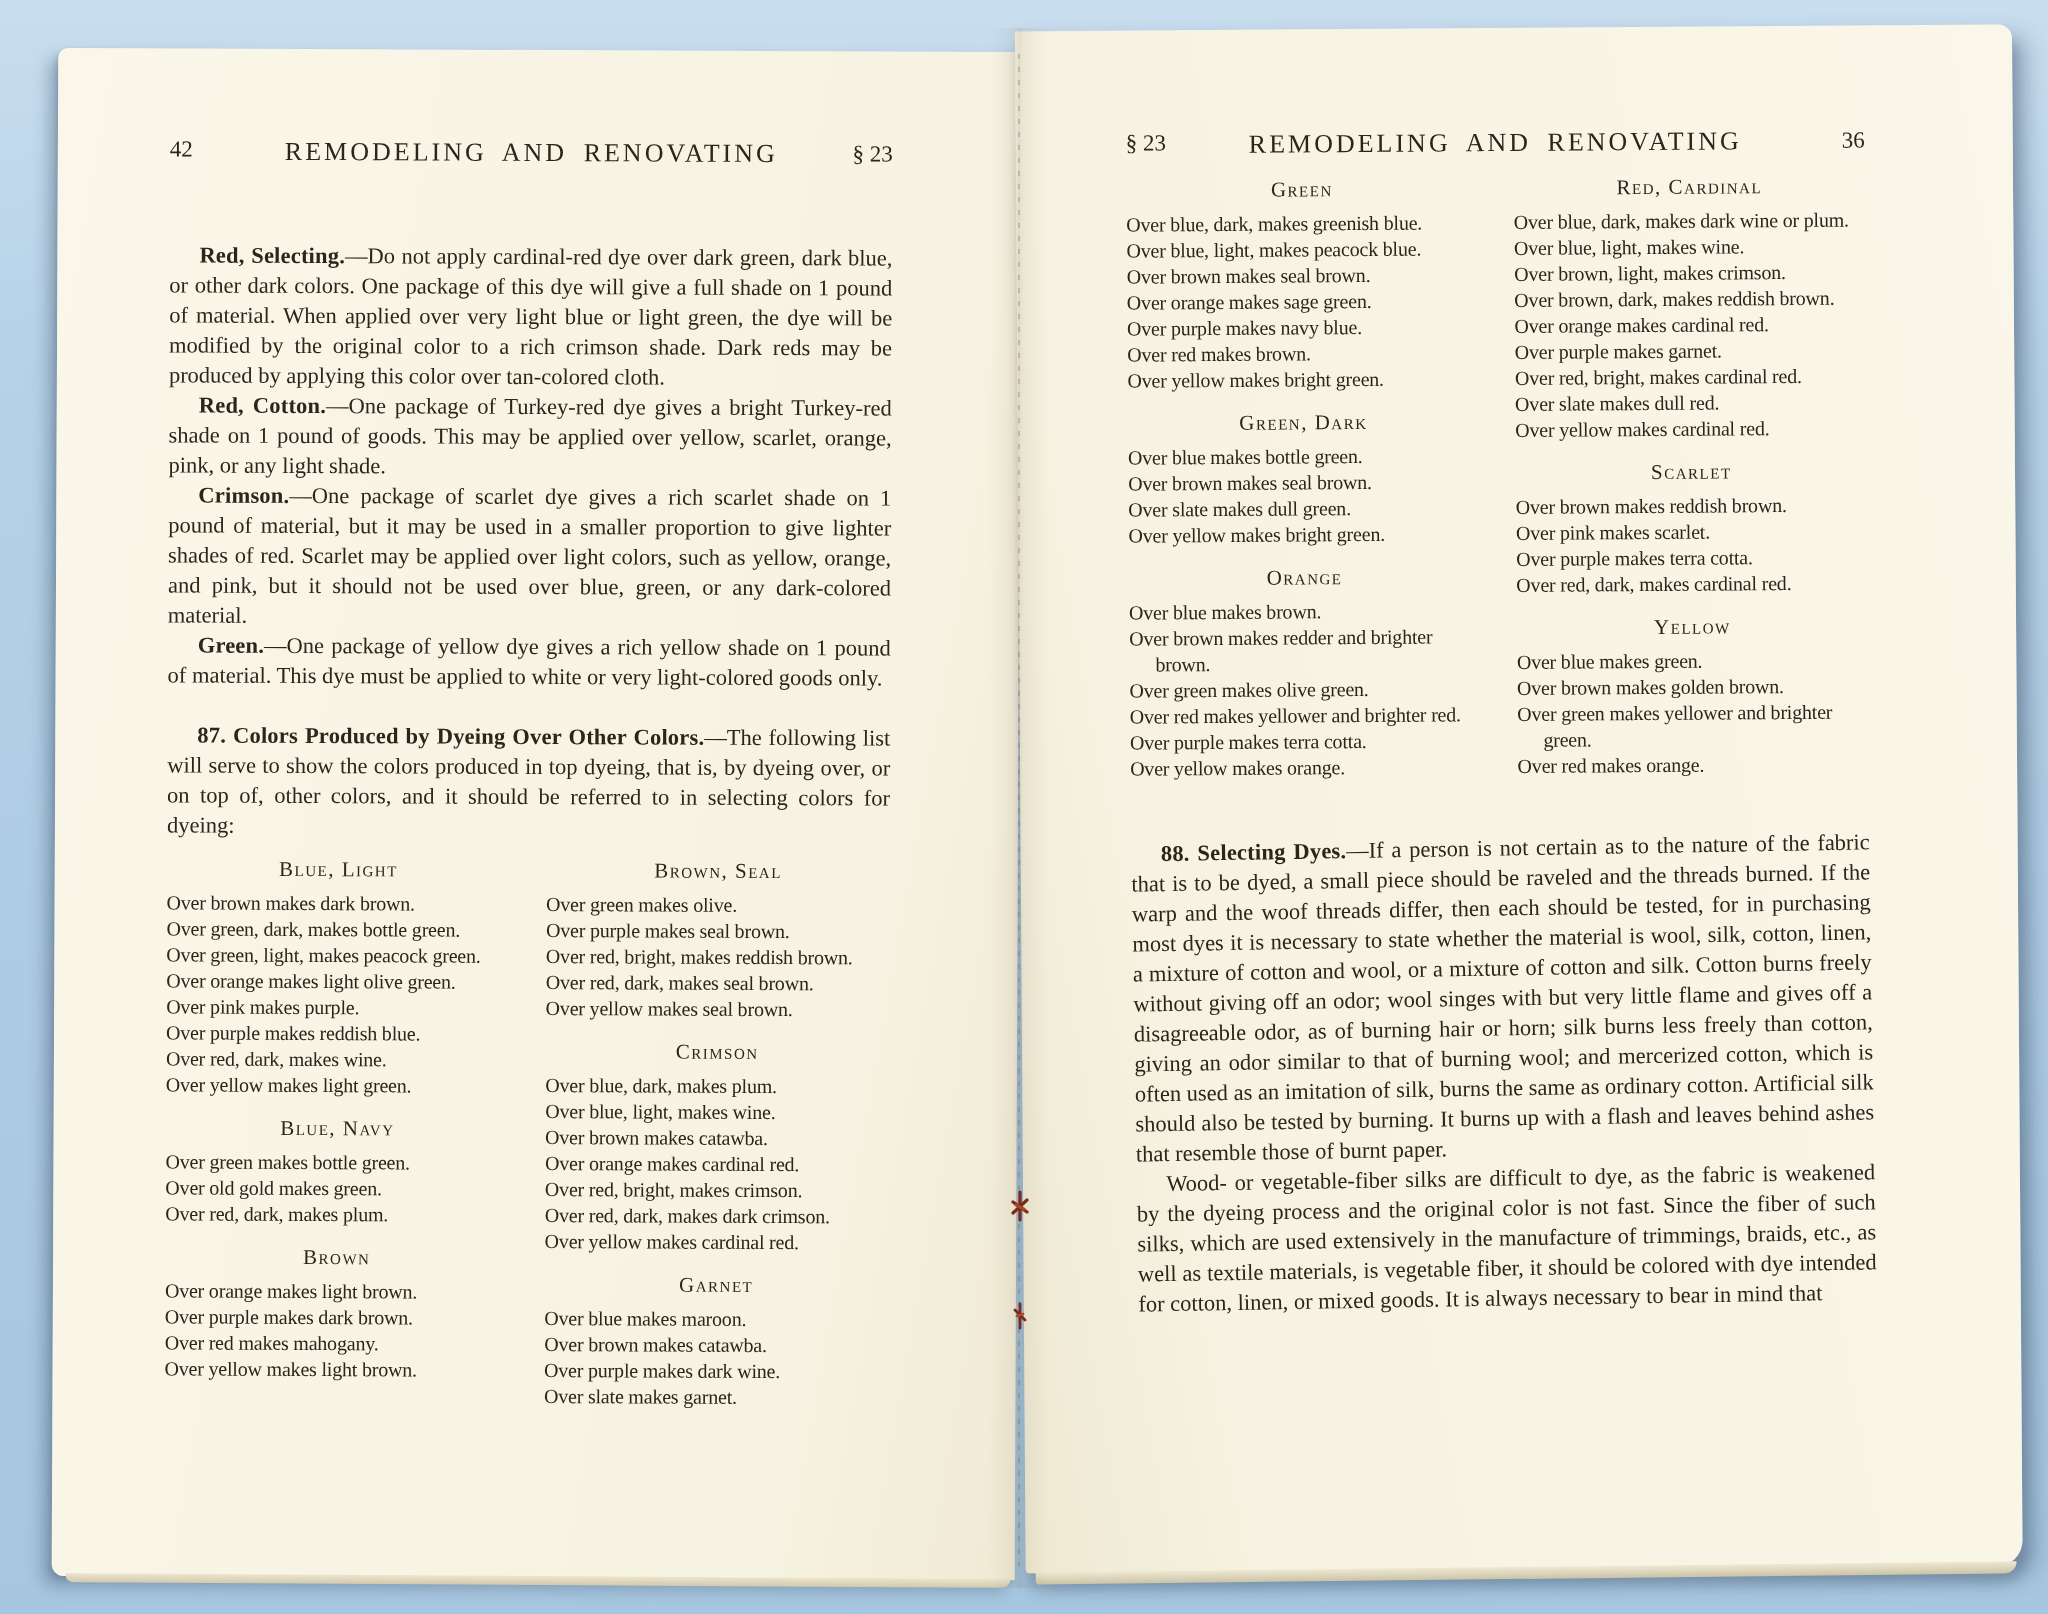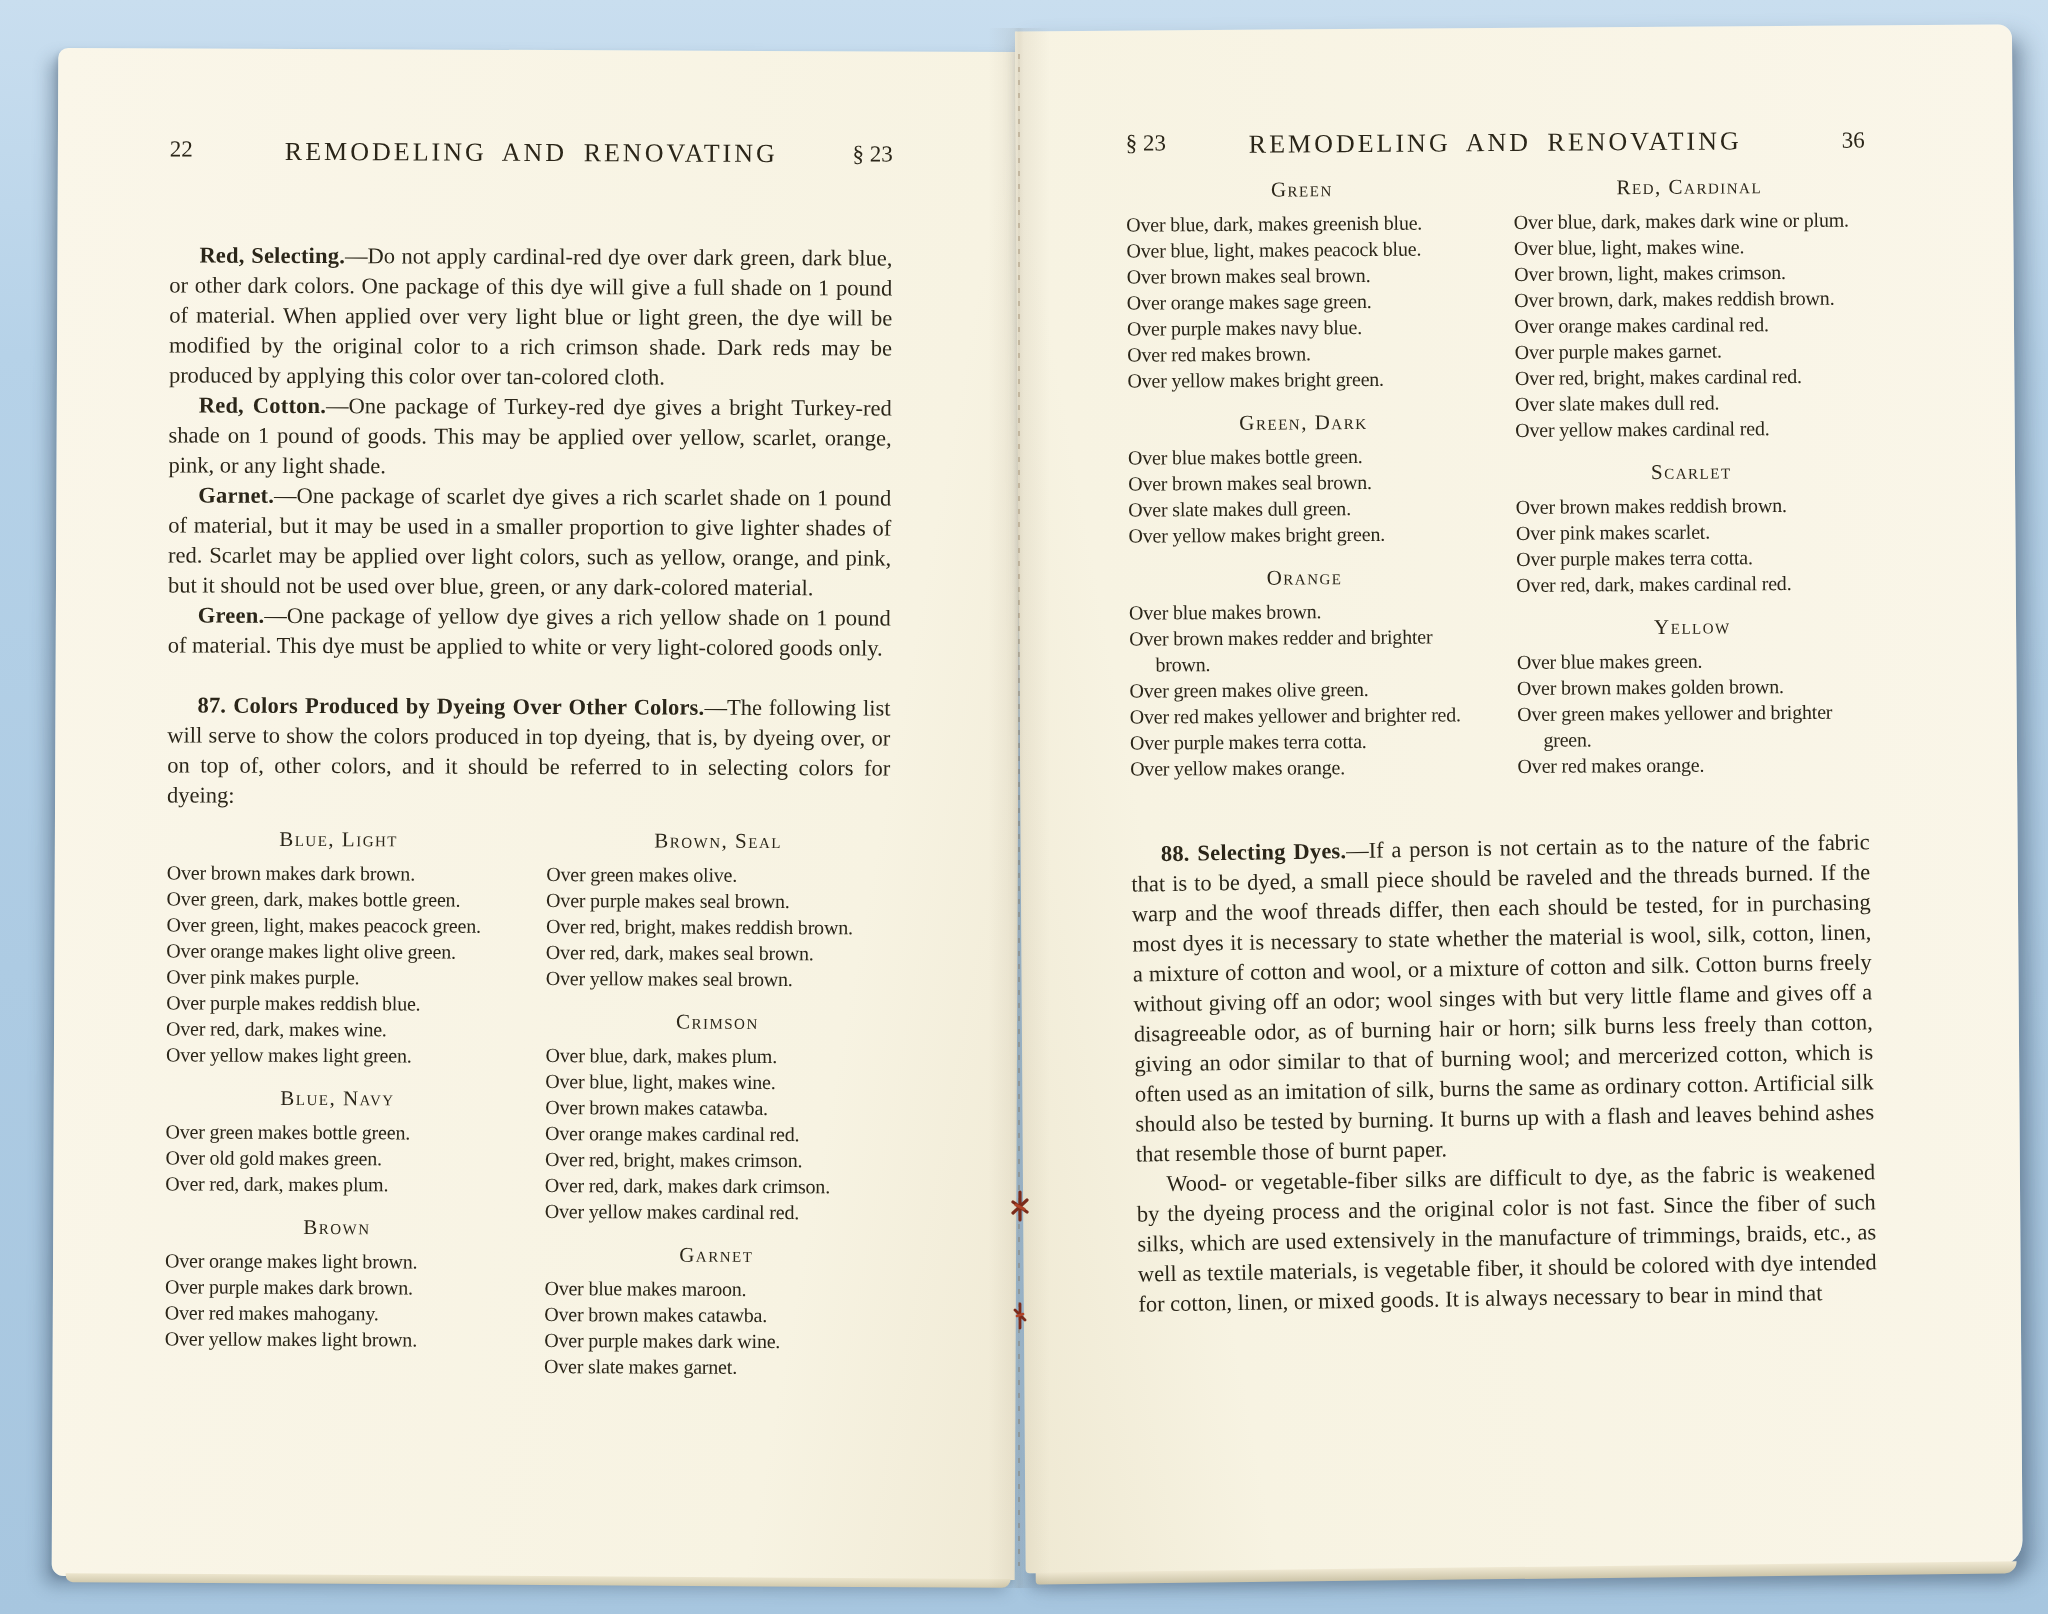--- a/index.html
+++ b/index.html
@@ -59,28 +59,28 @@
   .stitches{position:absolute;left:956px;top:1158px;z-index:5;}
 </style>
 </head>
 <body>
 
 <div class="book">
 
   <div class="page page-left">
     <div class="page-inner">
       <div class="page-header">
-        <span class="ph-left">22</span>
+        <span class="ph-left">42</span>
         <span class="ph-center">REMODELING AND RENOVATING</span>
         <span class="ph-right">§ 23</span>
       </div>
       <div id="left-paras">
           <p class="para"><b>Red, Selecting.</b>—Do not apply cardinal-red dye over dark green, dark blue, or other dark colors. One package of this dye will give a full shade on 1 pound of material. When applied over very light blue or light green, the dye will be modified by the original color to a rich crimson shade. Dark reds may be produced by applying this color over tan-colored cloth.</p>
           <p class="para"><b>Red, Cotton.</b>—One package of Turkey-red dye gives a bright Turkey-red shade on 1 pound of goods. This may be applied over yellow, scarlet, orange, pink, or any light shade.</p>
-          <p class="para"><b>Garnet.</b>—One package of scarlet dye gives a rich scarlet shade on 1 pound of material, but it may be used in a smaller proportion to give lighter shades of red. Scarlet may be applied over light colors, such as yellow, orange, and pink, but it should not be used over blue, green, or any dark-colored material.</p>
+          <p class="para"><b>Crimson.</b>—One package of scarlet dye gives a rich scarlet shade on 1 pound of material, but it may be used in a smaller proportion to give lighter shades of red. Scarlet may be applied over light colors, such as yellow, orange, and pink, but it should not be used over blue, green, or any dark-colored material.</p>
           <p class="para"><b>Green.</b>—One package of yellow dye gives a rich yellow shade on 1 pound of material. This dye must be applied to white or very light-colored goods only.</p>
           <p class="para sec"><b>87. Colors Produced by Dyeing Over Other Colors.</b>—The following list will serve to show the colors produced in top dyeing, that is, by dyeing over, or on top of, other colors, and it should be referred to in selecting colors for dyeing:</p>
         </div>
       <div id="left-columns" class="columns">
           <div class="list-col">
             <div class="list-head">Blue, Light</div>
             <div class="list-item">Over brown makes dark brown.</div>
             <div class="list-item">Over green, dark, makes bottle green.</div>
             <div class="list-item">Over green, light, makes peacock green.</div>
             <div class="list-item">Over orange makes light olive green.</div>

